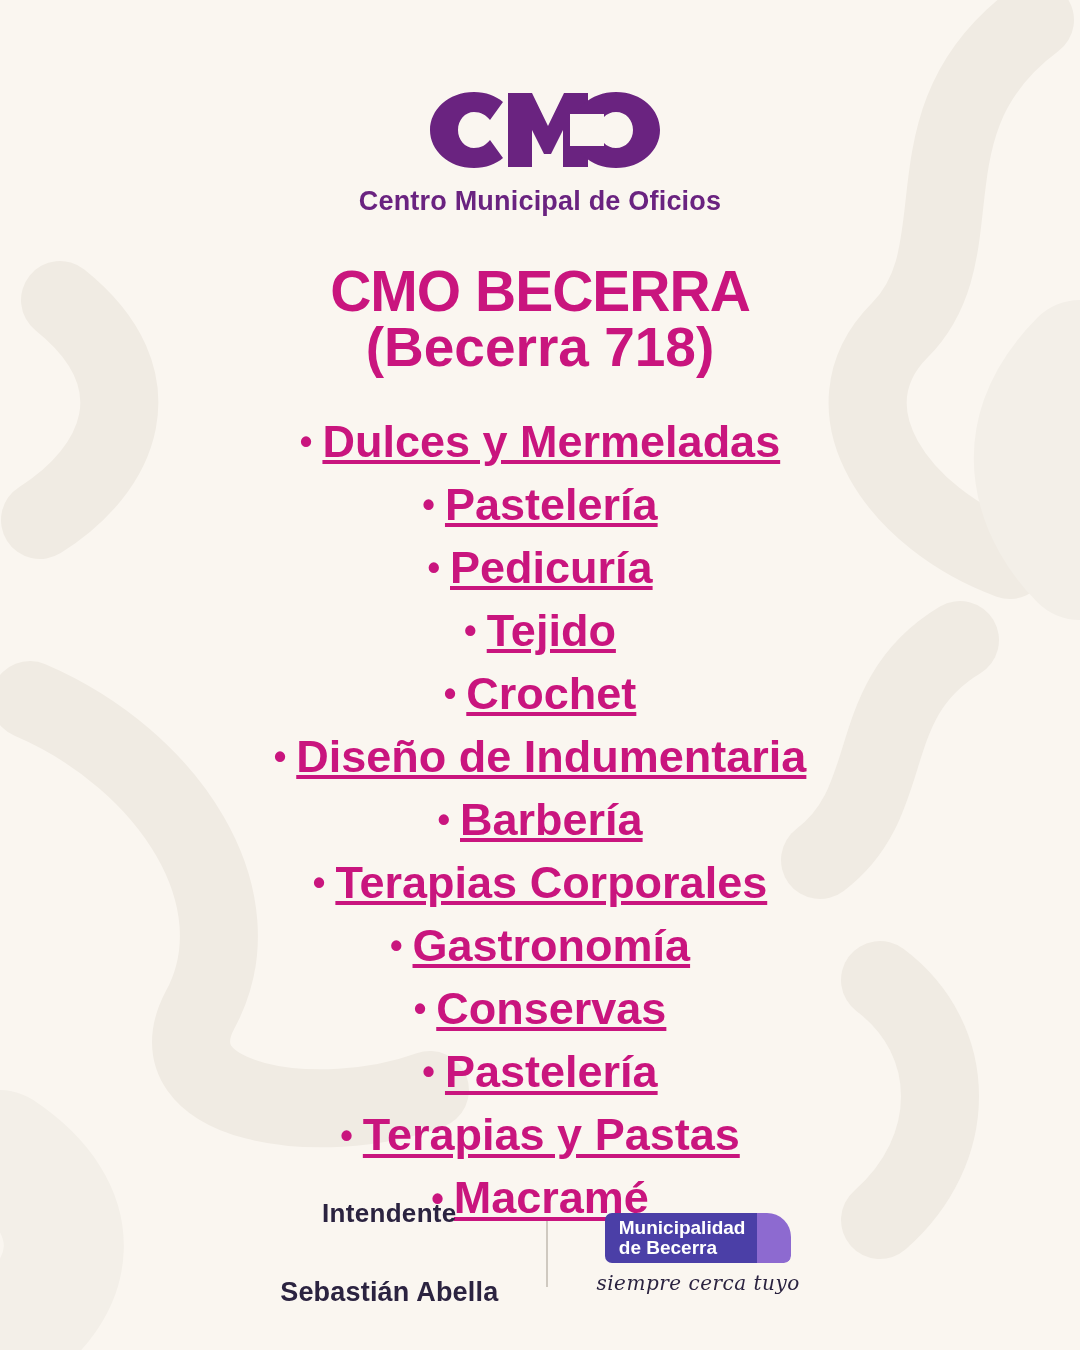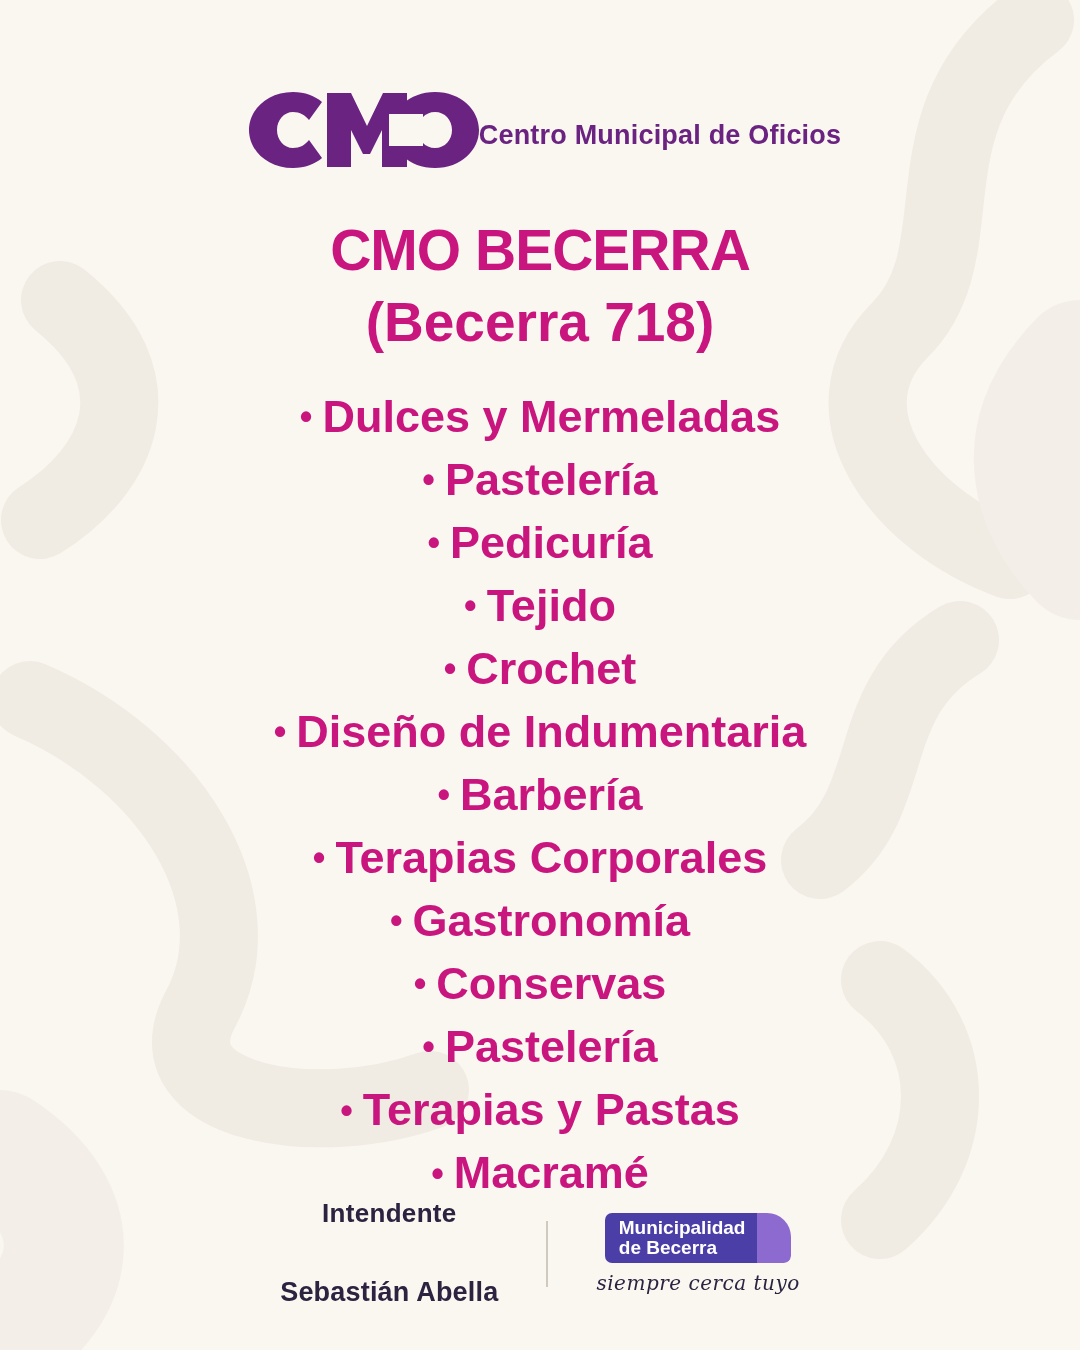--- a/index.html
+++ b/index.html
@@ -32,21 +32,21 @@
     height: 1350px;
     display: flex;
     flex-direction: column;
     align-items: center;
   }
 
   
   .logo-block {
     margin-top: 84px;
     display: flex;
-    flex-direction: row;
+    flex-direction: column;
     align-items: center;
   }
   .logo-mark {
     width: 240px;
     height: 92px;
     display: block;
   }
   .logo-sub {
     margin-top: 10px;
     font-size: 27px;
@@ -58,21 +58,20 @@
   
   .title-main {
     margin-top: 46px;
     font-size: 57px;
     font-weight: bold;
     color: #c9157e;
     letter-spacing: -1px;
     line-height: 1;
   }
   .title-sub {
-    margin-top: 16px;
     font-size: 55px;
     font-weight: bold;
     color: #c9157e;
     line-height: 1;
   }
 
   
   .course-list {
     margin: 34px 0 0 0;
     padding: 0;
@@ -87,20 +86,21 @@
     line-height: 1.33;
     white-space: nowrap;
   }
   .course-item .bullet {
     font-size: 36px;
     vertical-align: middle;
     margin-right: 10px;
   }
   .course-item .label {
     vertical-align: middle;
+    text-decoration: underline;
   }
 
   
   .footer {
     position: absolute;
     bottom: 42px;
     left: 0;
     width: 1080px;
     display: flex;
     align-items: center;

